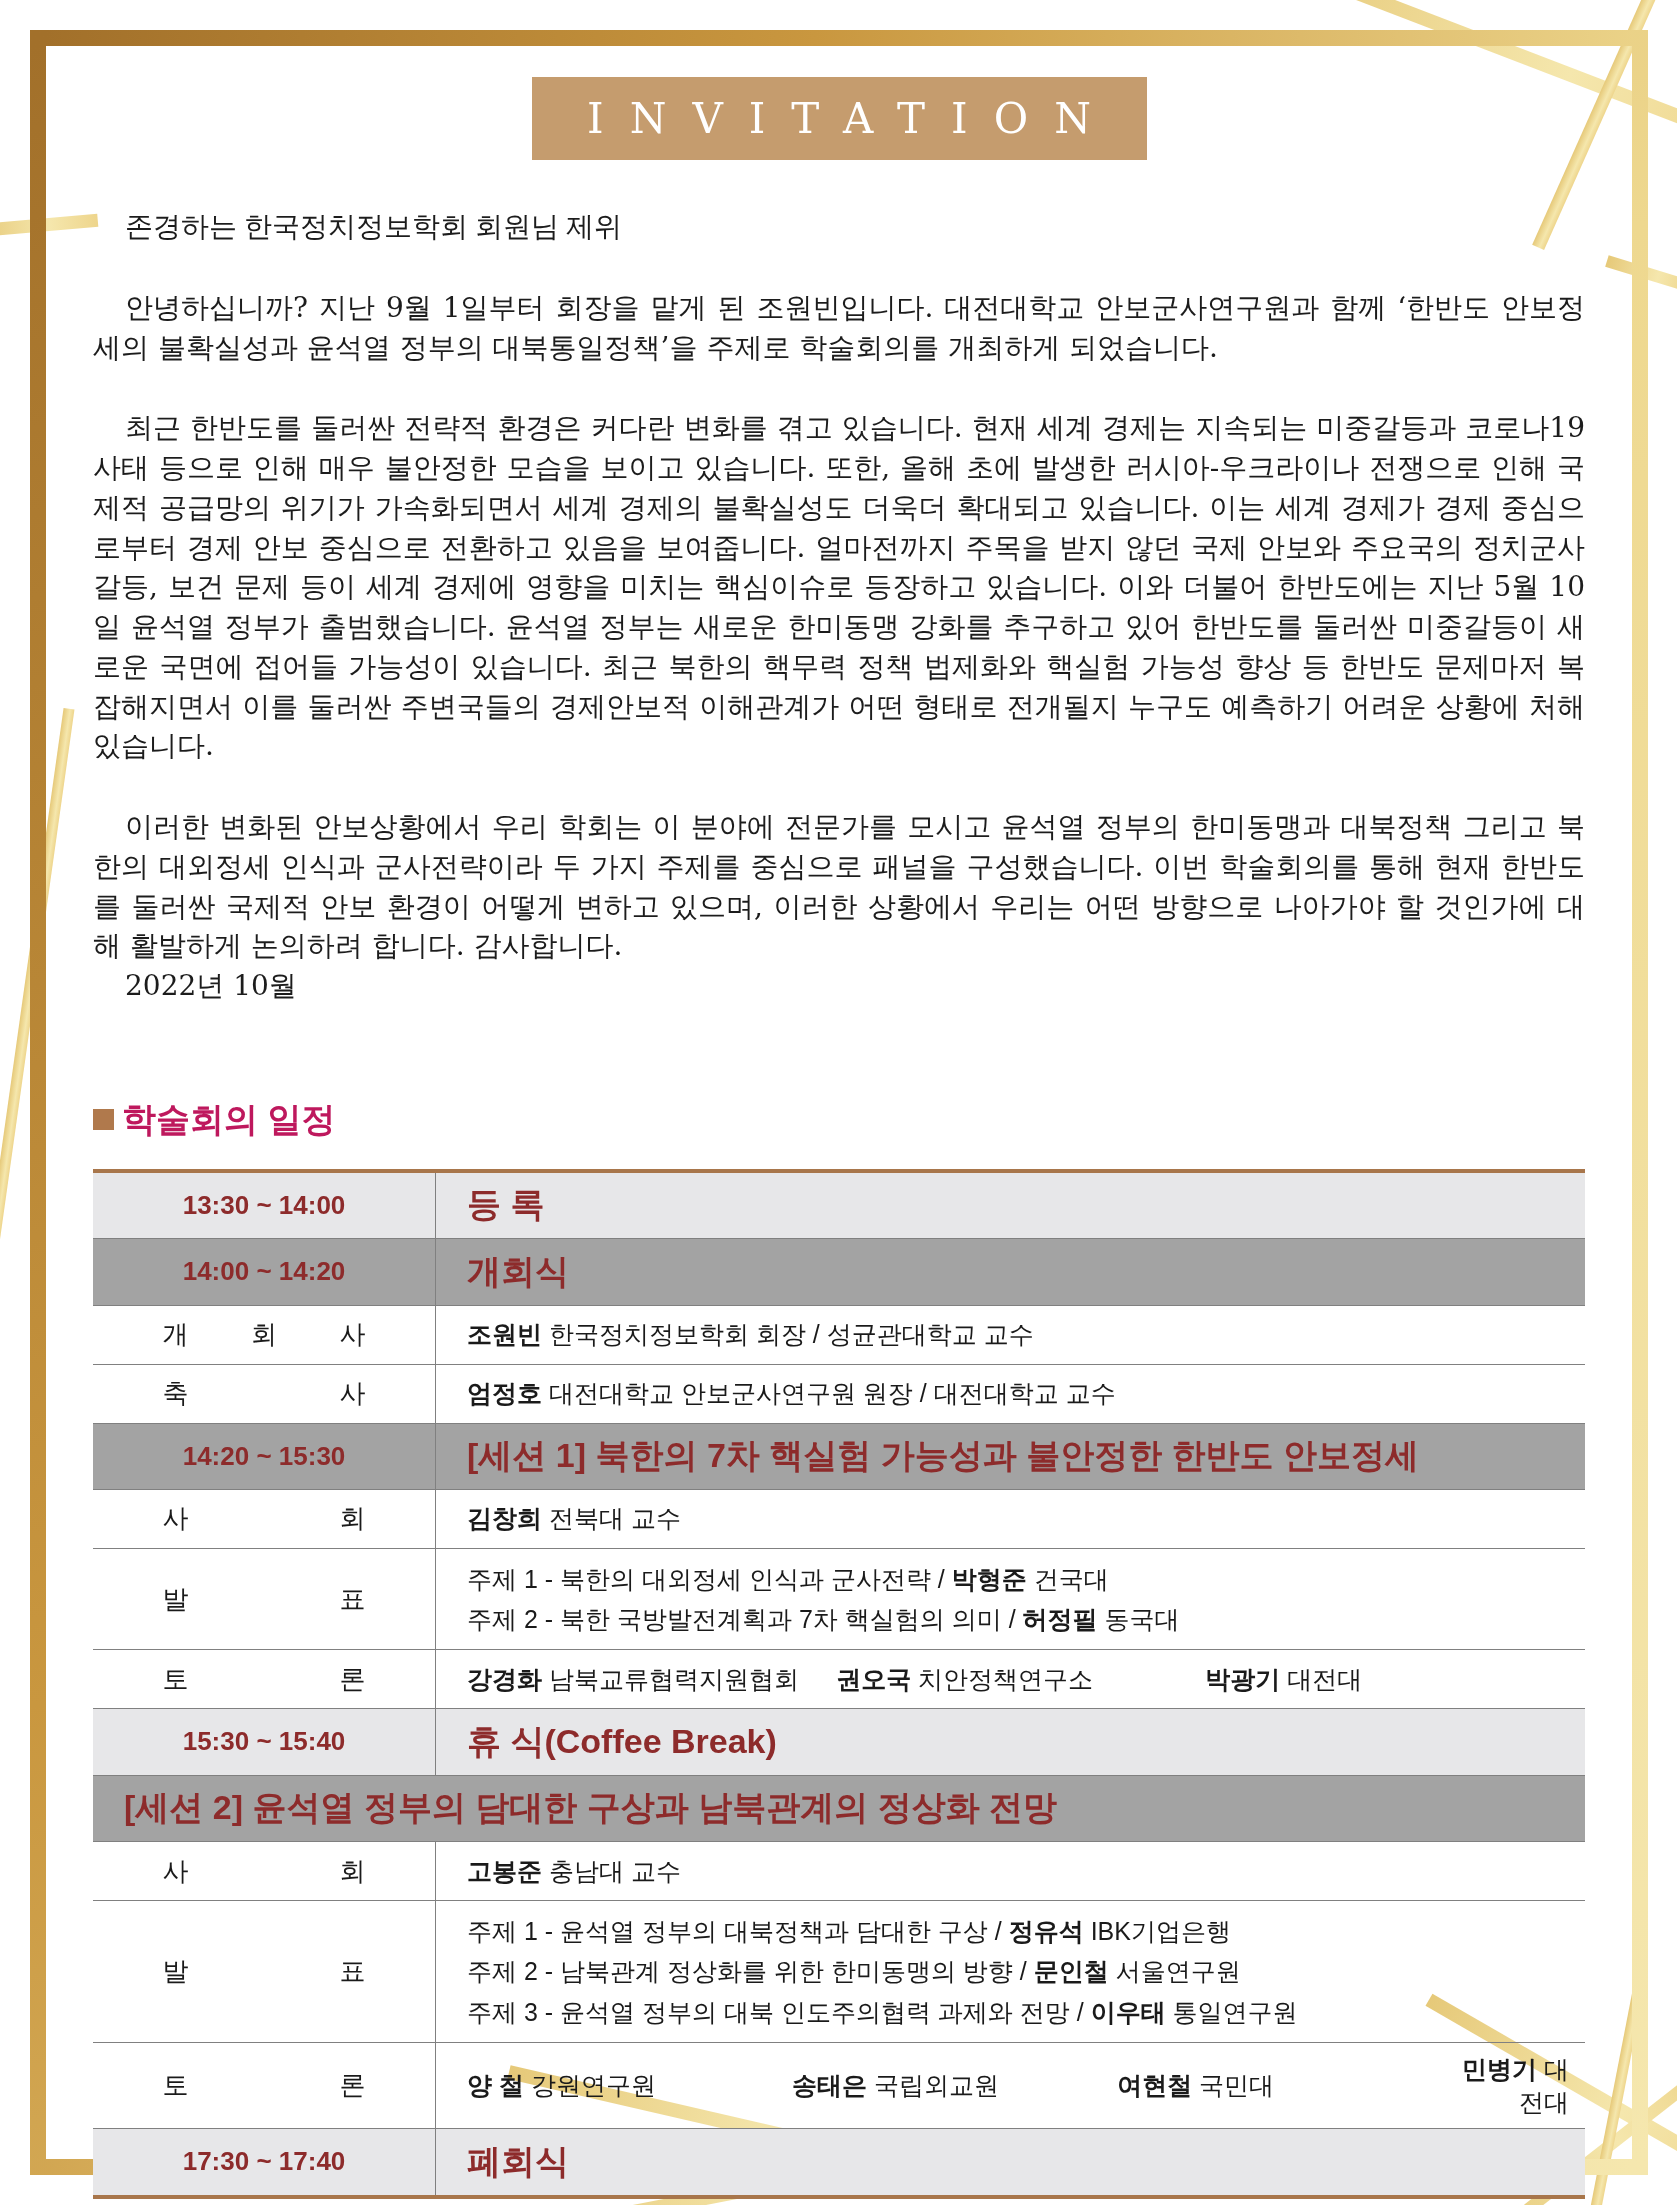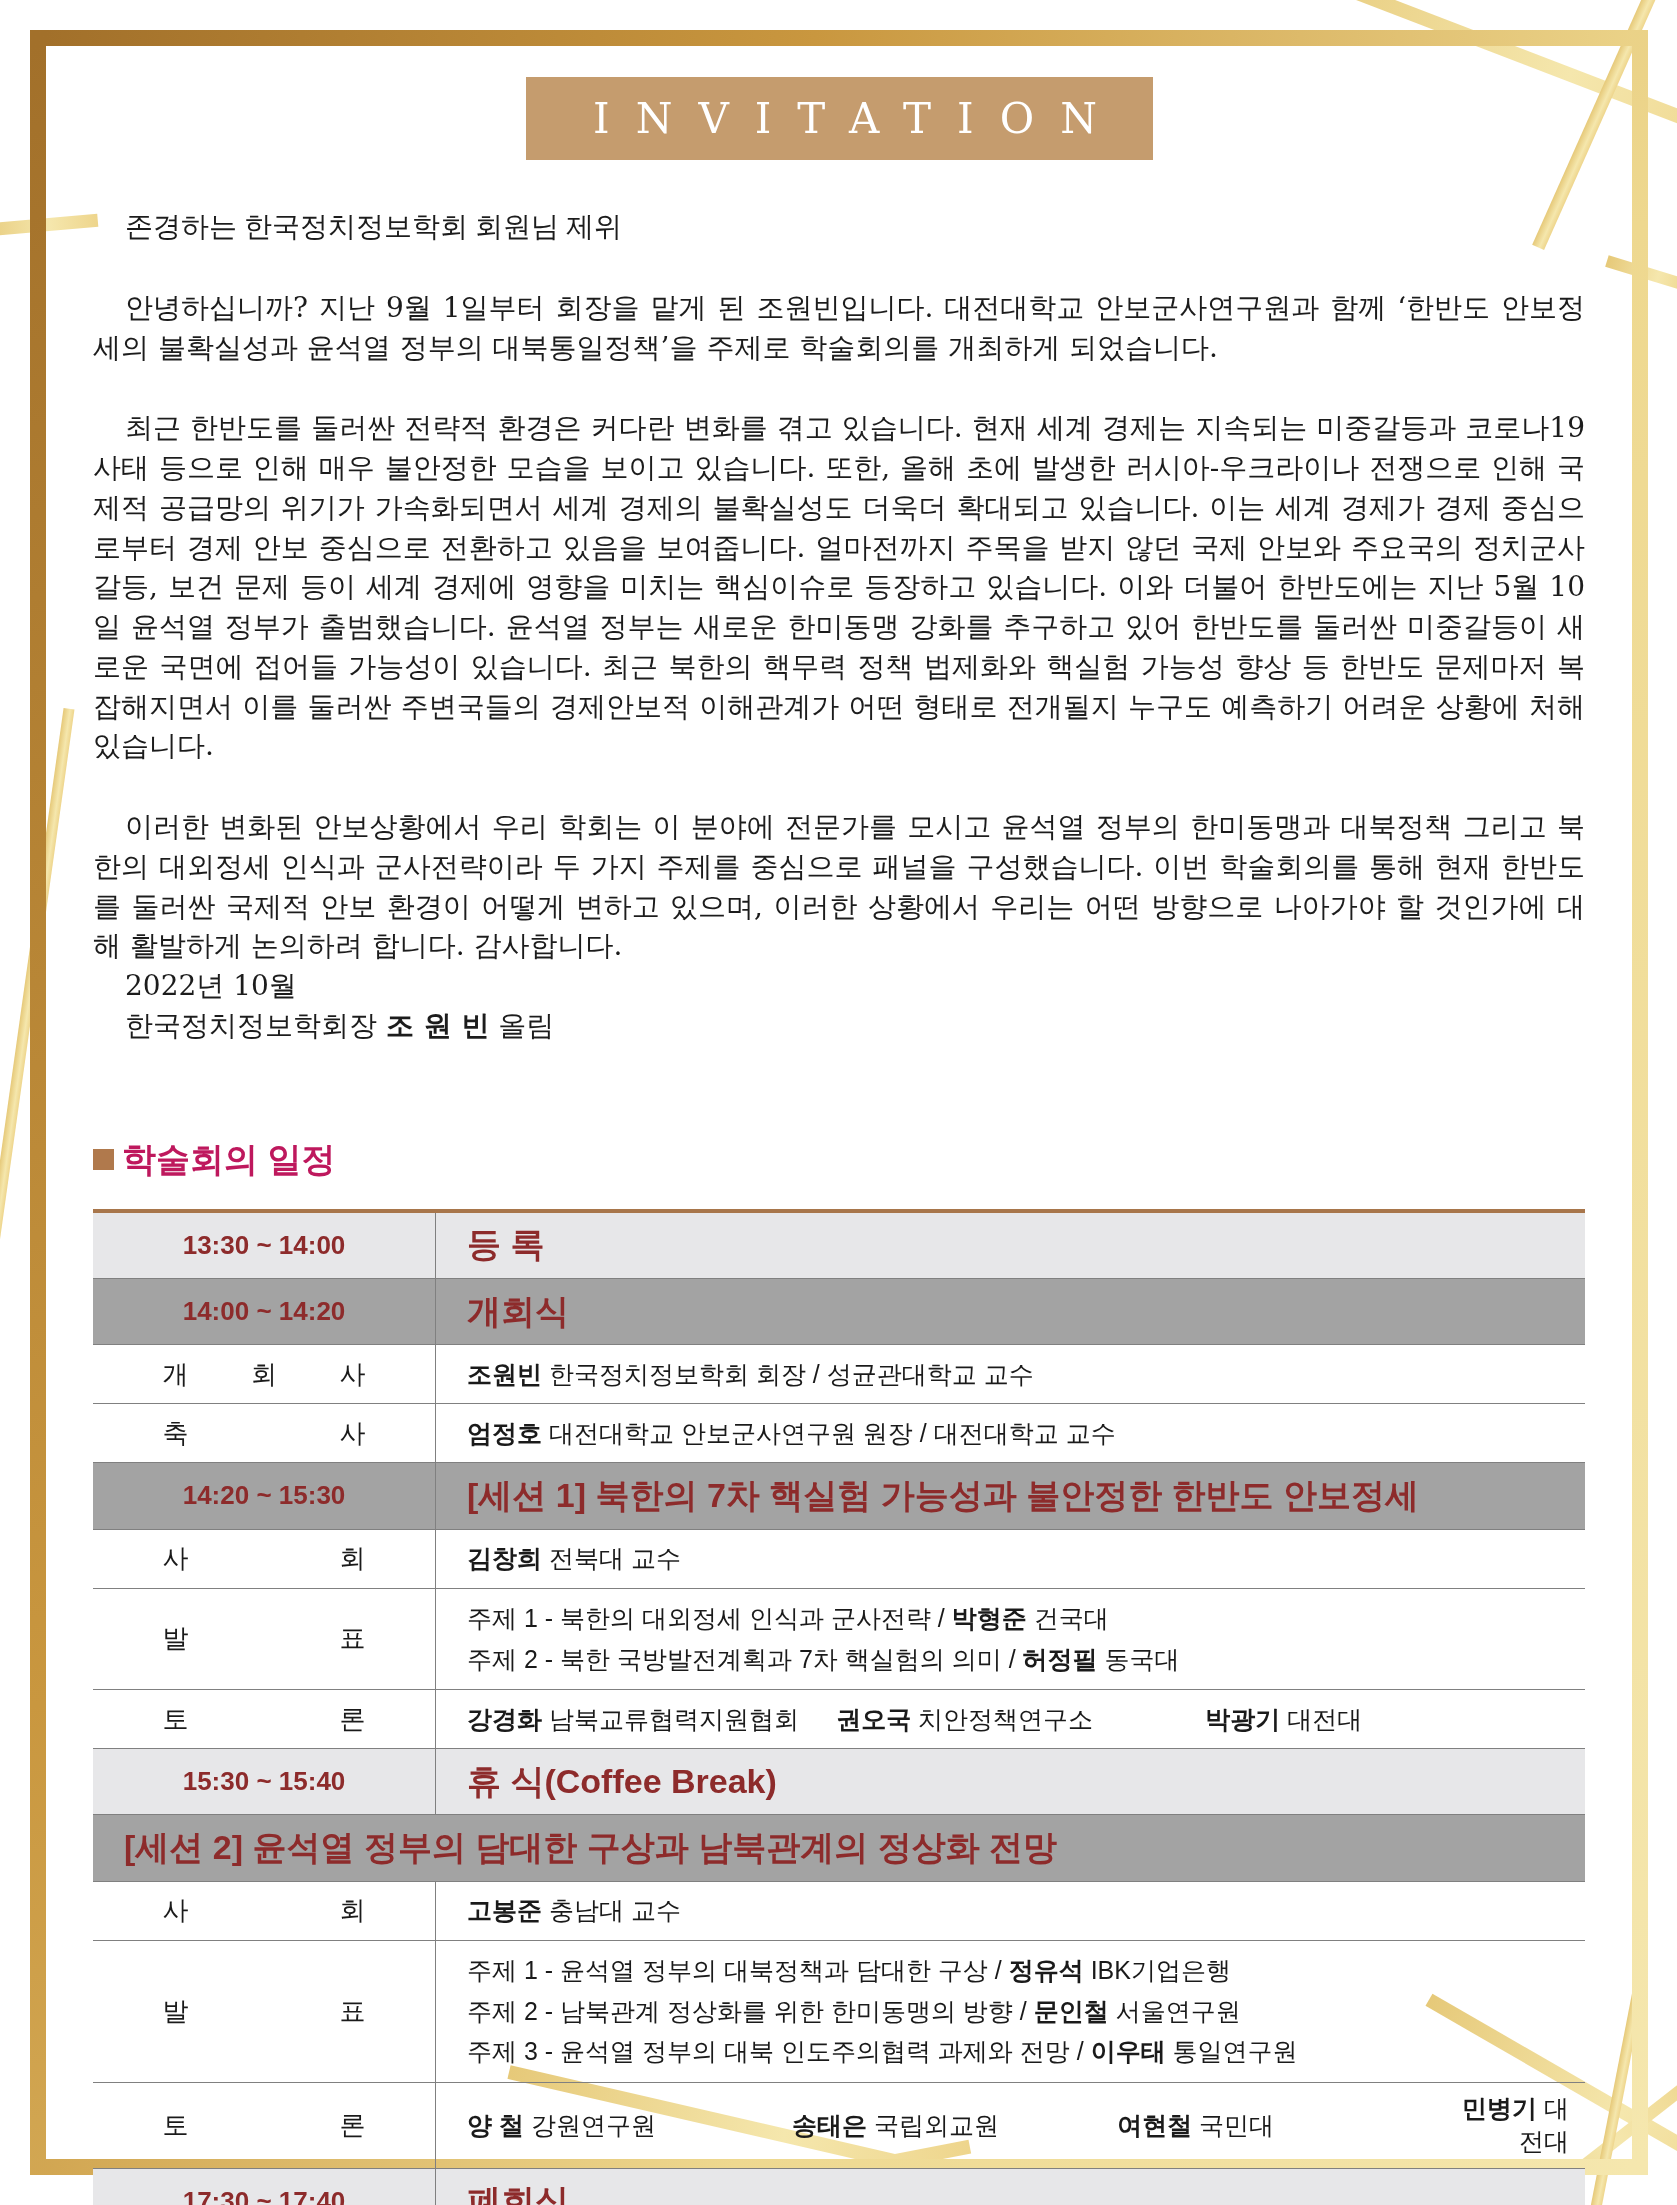--- a/index.html
+++ b/index.html
@@ -37,21 +37,21 @@
   }
   
   .content{
     position:relative;z-index:3;
     padding:0 93px;
   }
   .banner{
     width:615px;height:83px;
     margin:77px auto 0 auto;
     background:#c59c6e;
-    display:flex;align-items:center;justify-content:center;padding-left:12px;
+    display:flex;align-items:center;justify-content:center;
   }
   .banner span{
     color:#ffffff;
     font-family:"DejaVu Serif","Liberation Serif",serif;
     font-size:42px;
     letter-spacing:26px;
     text-indent:26px;
   }
   .letter{
     font-family:"DejaVu Serif","Liberation Serif",serif;
@@ -144,21 +144,20 @@
     <div class="banner">
       <span>INVITATION</span>
     </div>
 
     <div class="letter">
       <p class="salutation">존경하는 한국정치정보학회 회원님 제위</p>
       <p class="para">안녕하십니까? 지난 9월 1일부터 회장을 맡게 된 조원빈입니다. 대전대학교 안보군사연구원과 함께 ‘한반도 안보정세의 불확실성과 윤석열 정부의 대북통일정책’을 주제로 학술회의를 개최하게 되었습니다.</p>
       <p class="para">최근 한반도를 둘러싼 전략적 환경은 커다란 변화를 겪고 있습니다. 현재 세계 경제는 지속되는 미중갈등과 코로나19 사태 등으로 인해 매우 불안정한 모습을 보이고 있습니다. 또한, 올해 초에 발생한 러시아-우크라이나 전쟁으로 인해 국제적 공급망의 위기가 가속화되면서 세계 경제의 불확실성도 더욱더 확대되고 있습니다. 이는 세계 경제가 경제 중심으로부터 경제 안보 중심으로 전환하고 있음을 보여줍니다. 얼마전까지 주목을 받지 않던 국제 안보와 주요국의 정치군사 갈등, 보건 문제 등이 세계 경제에 영향을 미치는 핵심이슈로 등장하고 있습니다. 이와 더불어 한반도에는 지난 5월 10일 윤석열 정부가 출범했습니다. 윤석열 정부는 새로운 한미동맹 강화를 추구하고 있어 한반도를 둘러싼 미중갈등이 새로운 국면에 접어들 가능성이 있습니다. 최근 북한의 핵무력 정책 법제화와 핵실험 가능성 향상 등 한반도 문제마저 복잡해지면서 이를 둘러싼 주변국들의 경제안보적 이해관계가 어떤 형태로 전개될지 누구도 예측하기 어려운 상황에 처해있습니다.</p>
       <p class="para">이러한 변화된 안보상황에서 우리 학회는 이 분야에 전문가를 모시고 윤석열 정부의 한미동맹과 대북정책 그리고 북한의 대외정세 인식과 군사전략이라 두 가지 주제를 중심으로 패널을 구성했습니다. 이번 학술회의를 통해 현재 한반도를 둘러싼 국제적 안보 환경이 어떻게 변하고 있으며, 이러한 상황에서 우리는 어떤 방향으로 나아가야 할 것인가에 대해 활발하게 논의하려 합니다. 감사합니다.</p>
       <p class="date-line">2022년 10월</p>
-      <p class="sig-line"><span>한국정치정보학회장</span> <b>조 원 빈</b> <span>올림</span></p>
     </div>
 
     <div class="section-head">
       <div class="section-square"></div>
       <div class="section-title">학술회의 일정</div>
     </div>
 
     <div class="sched">
 
       <div class="row row-gray">

